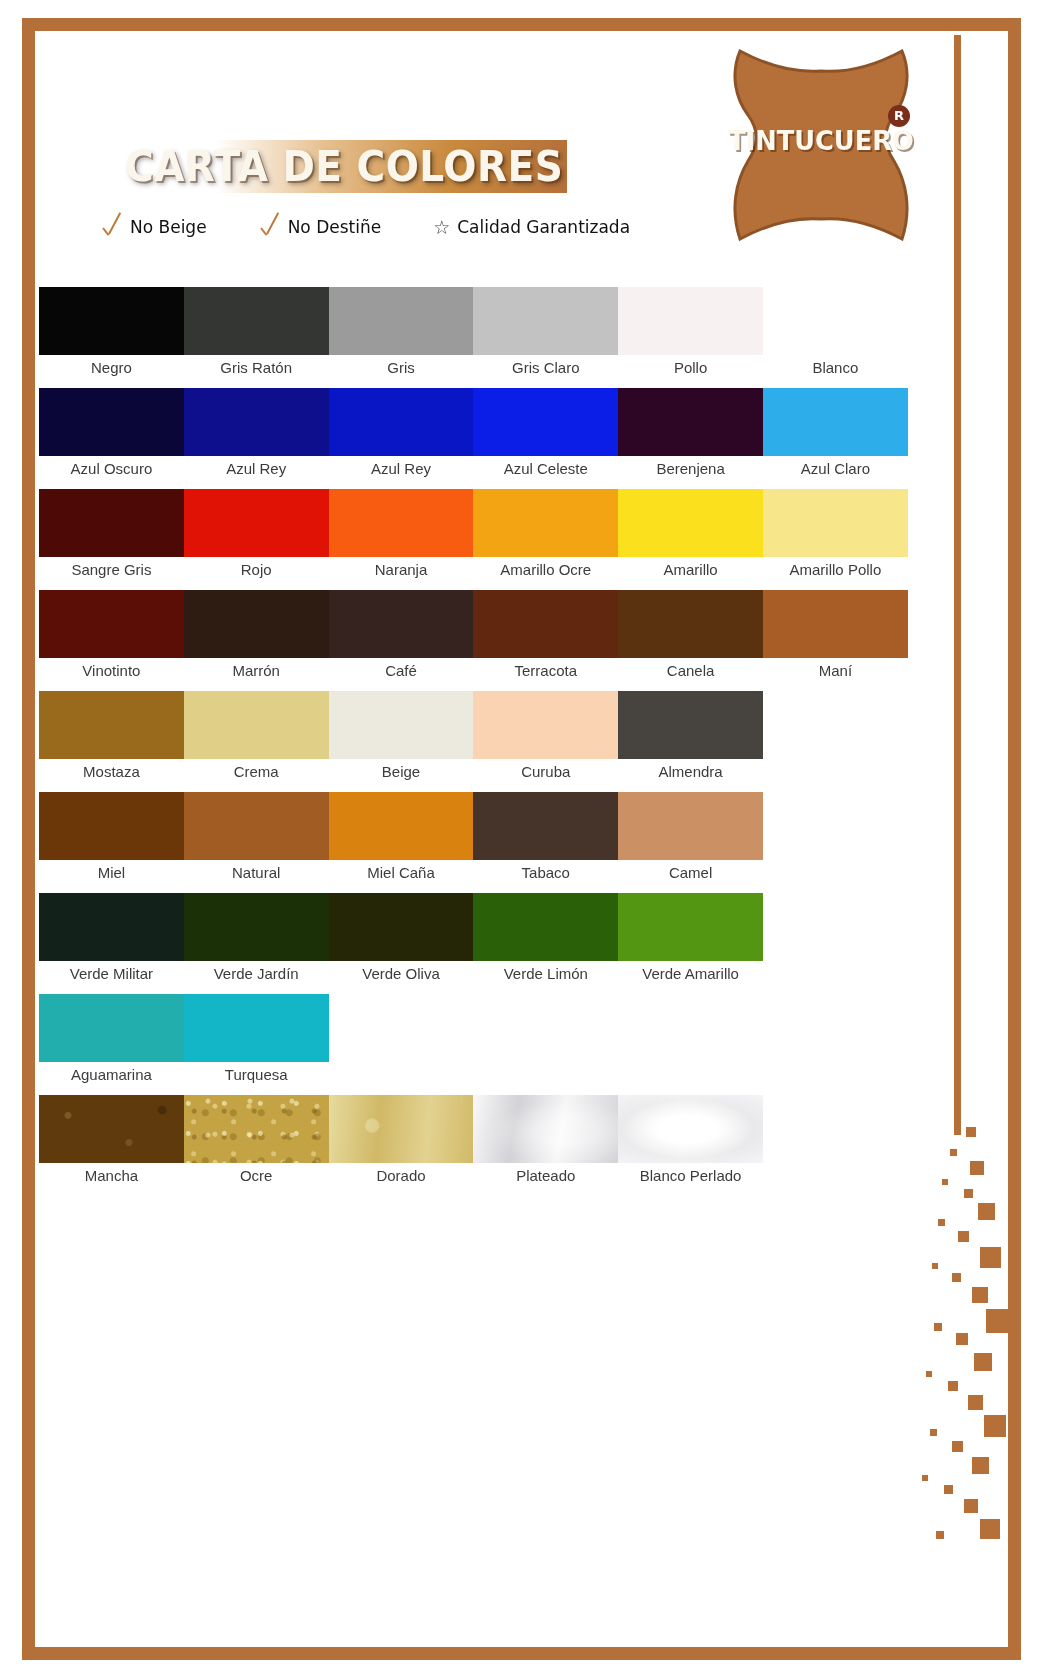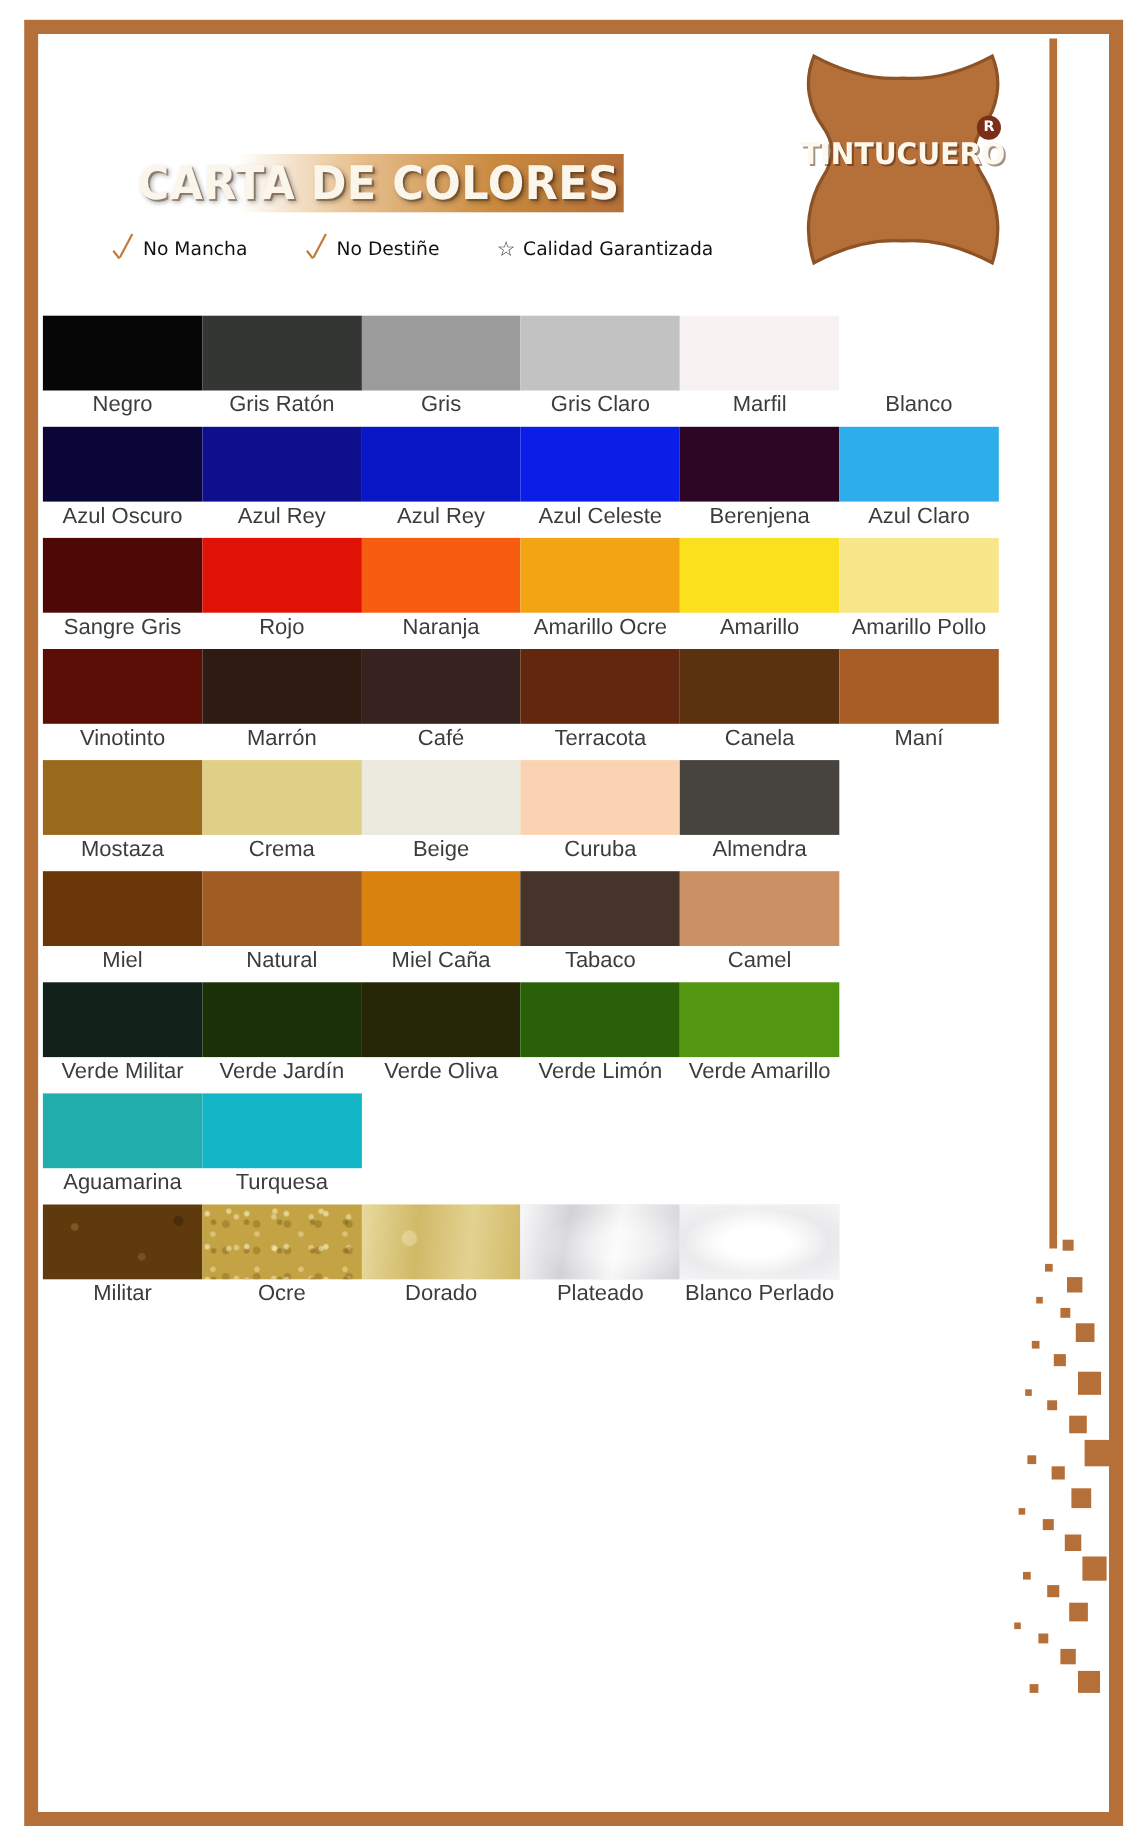--- a/index.html
+++ b/index.html
@@ -169,21 +169,21 @@
     display: flex;
     width: 100%;
     height: 26px;
     align-items: center;
   }
   .lb {
     flex: 0 0 144.8px;
     width: 144.8px;
     text-align: center;
     font-family: "Liberation Sans", sans-serif;
-    font-size: 20px;
+    font-size: 15px;
     color: #3c3c3c;
     line-height: 26px;
     white-space: nowrap;
   }
 
   
   .tex-bronce {
     background-image:
       radial-gradient(circle at 20% 30%, rgba(255,220,150,.18) 0 3px, transparent 4px),
       radial-gradient(circle at 62% 70%, rgba(255,230,170,.14) 0 3px, transparent 4px),
@@ -245,21 +245,21 @@
     <div class="header">
 
       <div class="title-wrap">
         <div class="title-bar"></div>
         <div class="title-text">CARTA DE COLORES</div>
       </div>
 
       <div class="claims">
         <div class="claim">
           <span class="chk"></span>
-          <span>No Mancha</span>
+          <span>No Beige</span>
         </div>
         <div class="claim">
           <span class="chk"></span>
           <span>No Destiñe</span>
         </div>
         <div class="claim">
           <span class="star">☆</span>
           <span>Calidad Garantizada</span>
         </div>
       </div>
@@ -286,21 +286,21 @@
             <div class="sw" title="Gris" style="background-color: rgb(155, 155, 155);"></div>
             <div class="sw" title="Gris Claro" style="background-color: rgb(194, 194, 194);"></div>
             <div class="sw" title="Marfil" style="background-color: rgb(247, 241, 241);"></div>
             <div class="sw" title="Blanco" style="background-color: rgb(255, 255, 255);"></div>
           </div>
           <div class="labels">
             <div class="lb">Negro</div>
             <div class="lb">Gris Ratón</div>
             <div class="lb">Gris</div>
             <div class="lb">Gris Claro</div>
-            <div class="lb">Marfil</div>
+            <div class="lb">Pollo</div>
             <div class="lb">Blanco</div>
           </div>
         </div>
         <div class="row">
           <div class="swatches">
             <div class="sw" title="Azul Oscuro" style="background-color: rgb(10, 6, 56);"></div>
             <div class="sw" title="Azul Rey" style="background-color: rgb(13, 15, 140);"></div>
             <div class="sw" title="Azul Rey" style="background-color: rgb(9, 22, 198);"></div>
             <div class="sw" title="Azul Celeste" style="background-color: rgb(10, 30, 232);"></div>
             <div class="sw" title="Berenjena" style="background-color: rgb(45, 6, 38);"></div>
@@ -411,21 +411,21 @@
         </div>
         <div class="row">
           <div class="swatches">
             <div class="sw tex-bronce" title="Bronce" style="background-color: rgb(94, 58, 12);"></div>
             <div class="sw tex-ocre" title="Ocre" style="background-color: rgb(195, 163, 67);"></div>
             <div class="sw tex-dorado" title="Dorado" style="background-color: rgb(211, 188, 107);"></div>
             <div class="sw tex-plateado" title="Plateado" style="background-color: rgb(216, 216, 220);"></div>
             <div class="sw tex-perlado" title="Blanco Perlado" style="background-color: rgb(242, 242, 244);"></div>
           </div>
           <div class="labels">
-            <div class="lb">Militar</div>
+            <div class="lb">Mancha</div>
             <div class="lb">Ocre</div>
             <div class="lb">Dorado</div>
             <div class="lb">Plateado</div>
             <div class="lb">Blanco Perlado</div>
           </div>
         </div>
       </div>
 
     <div class="side-rule"></div>
     <div class="mosaic">

